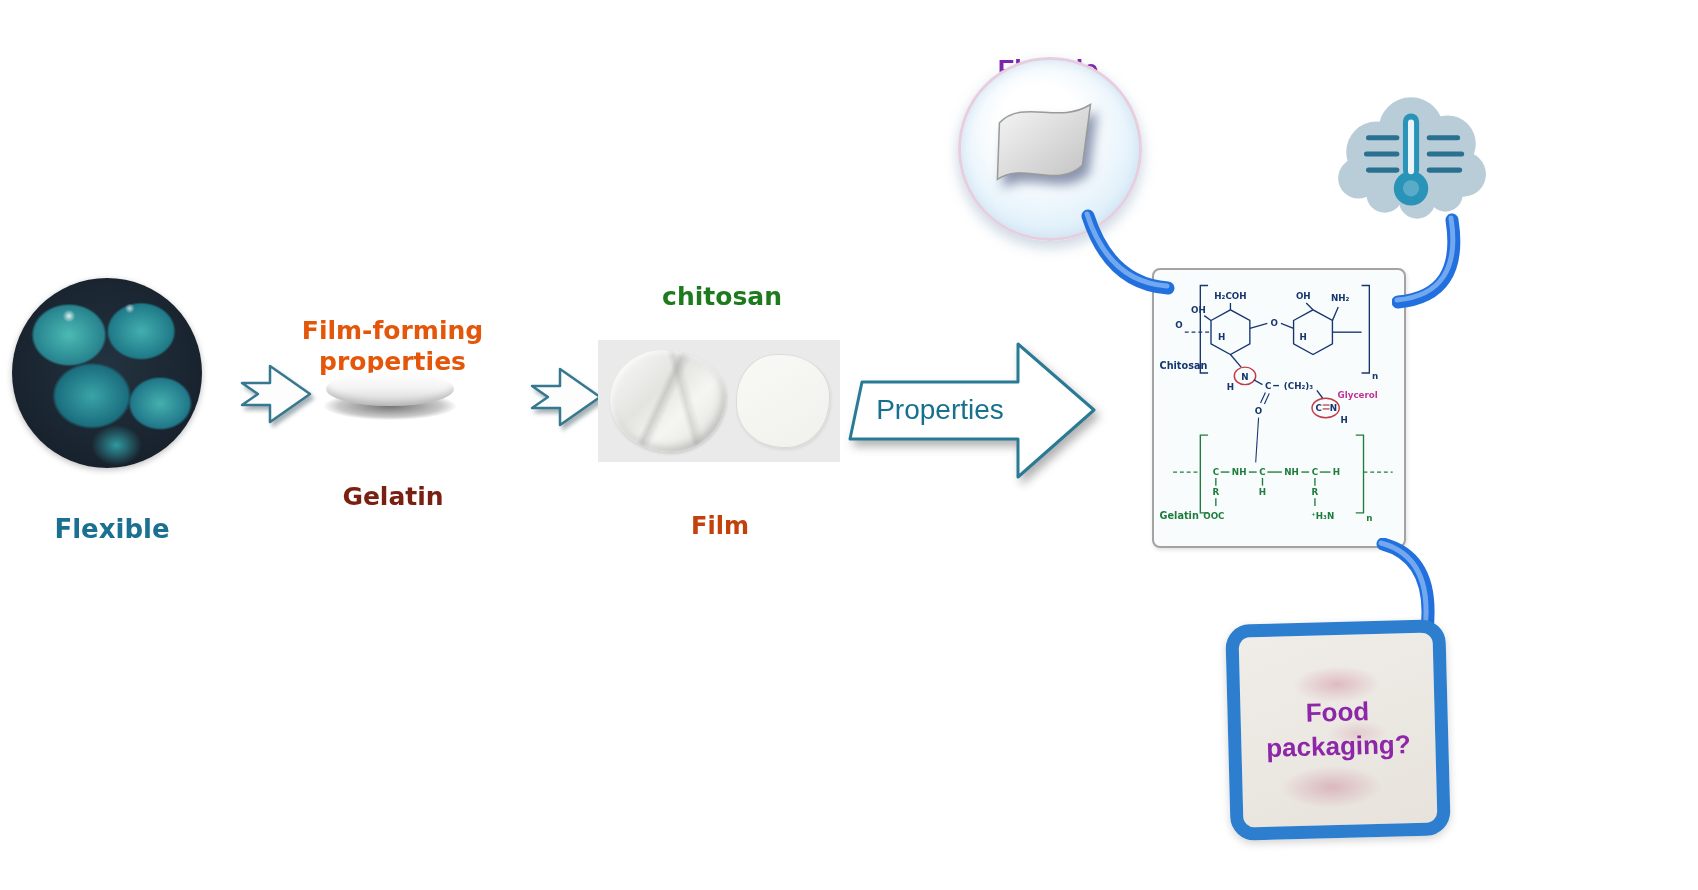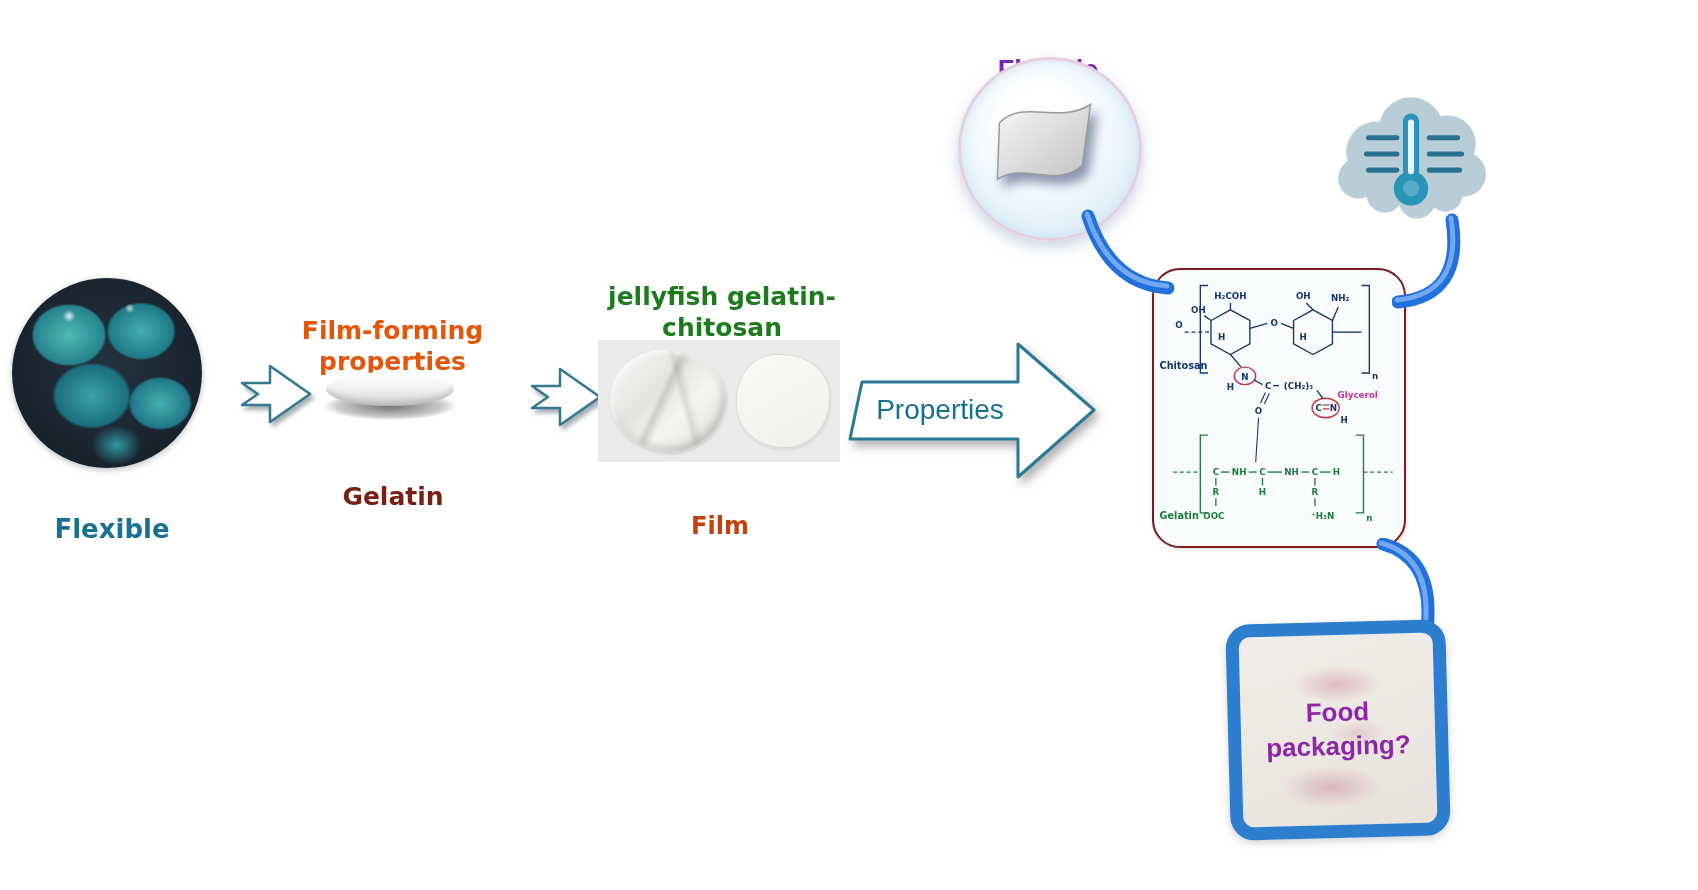--- a/index.html
+++ b/index.html
@@ -57,22 +57,22 @@
     background:linear-gradient(150deg,#f9f9f6,#f0f0ec);
     box-shadow:inset 0 0 0 1px rgba(200,200,195,.6), 1px 2px 3px rgba(0,0,0,.08);}
   .film-lbl{left:660px; top:468px; width:120px; font-size:24px; color:#c2410c;}
 
   
   .props-arrow{left:848px; top:338px; filter:drop-shadow(4px 6px 5px rgba(0,0,0,.3));}
   .props-lbl{left:860px; top:394px; width:160px; font-size:28px; font-weight:500;
     color:#17718e; text-align:center; font-family:"Liberation Sans",sans-serif;}
 
   
-  .chem-box{left:1152px; top:268px; width:250px; height:276px; border:2px solid #7f1d1d;
-    border-radius:28px; background:#f8fcfc; box-shadow:1px 2px 4px rgba(0,0,0,.12);}
+  .chem-box{left:1152px; top:268px; width:250px; height:276px; border:2px solid #a3a3a3;
+    border-radius:8px; background:#f8fcfc; box-shadow:1px 2px 4px rgba(0,0,0,.12);}
   .chem-box svg{display:block; margin:0 auto;}
   .chem-box text{font-family:"DejaVu Sans",sans-serif;}
 
   
   .flexible-circle{left:958px; top:57px; width:178px; height:178px; border-radius:50%;
     background:radial-gradient(circle at 45% 38%, #ffffff 28%, #e6f3fb 62%, #cde4f5 100%);
     border:3px solid #e7cede;
     box-shadow:0 6px 14px rgba(120,150,180,.4), inset 0 0 12px rgba(200,220,240,.8);}
   .flexible-lbl{left:992px; top:10px; width:112px; font-size:27px; color:#7d22ad;
     font-family:"Liberation Sans",sans-serif;}
@@ -125,21 +125,20 @@
     <div class="disc-shadow"></div>
     <div class="disc-top"></div>
   </div>
   <div class="abs lbl gelatin-lbl">Gelatin</div>
 
   <svg class="abs chev chev2" width="76" height="64" viewBox="0 0 76 64">
     <polygon points="4,21 32,21 32,4 72,32 32,60 32,43 4,43 20,32" fill="#fdfdfd" stroke="#35788f" stroke-width="2.5" stroke-linejoin="round"></polygon>
   </svg>
 
   <div class="abs lbl compat-lbl">
-    <div>jellyfish gelatin-</div>
     <div>chitosan</div>
   </div>
   <div class="abs film-panel">
     <div class="film-crumpled"></div>
     <div class="film-flat"></div>
   </div>
   <div class="abs lbl film-lbl">Film</div>
 
   <svg class="abs props-arrow" width="250" height="145" viewBox="0 0 250 145">
     <polygon points="14,44 170,44 170,6 246,72 170,139 170,101 2,101" fill="#ffffff" stroke="#2a7a96" stroke-width="3" stroke-linejoin="round"></polygon>

